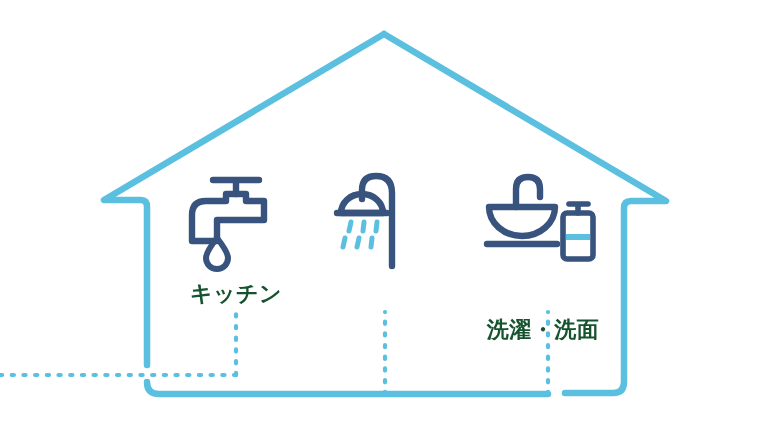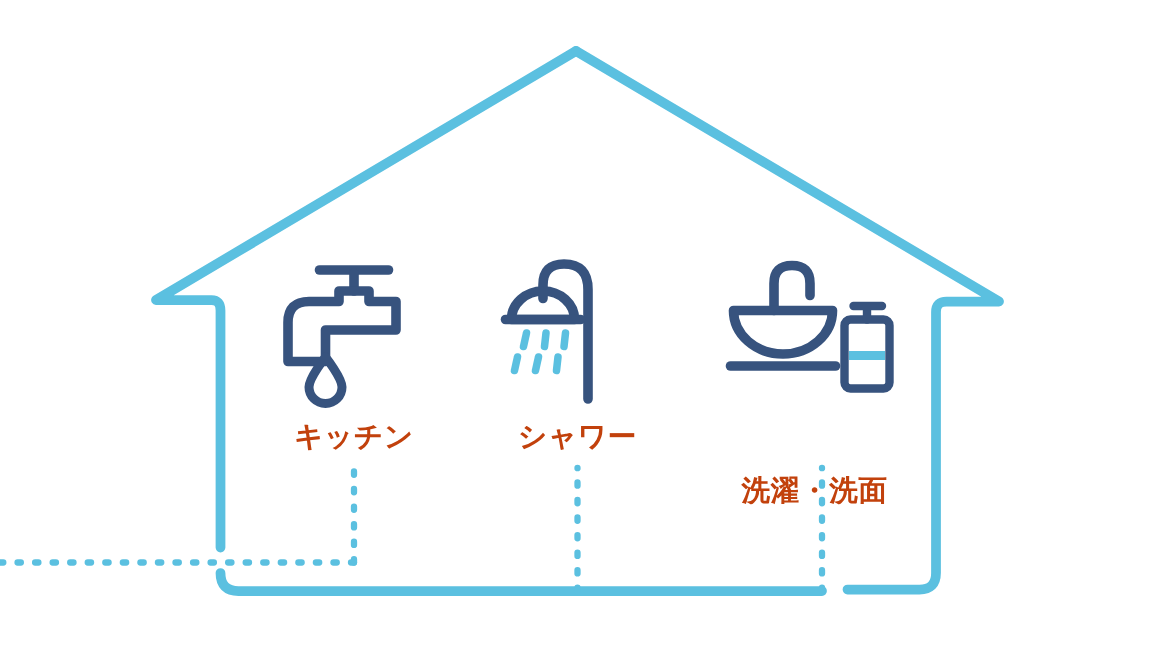--- a/index.html
+++ b/index.html
@@ -15,26 +15,26 @@
     background:#ffffff;
   }
   #house-svg { position:absolute; left:0; top:0; width:768px; height:432px; }
   .fixture-labels {
     position:absolute; left:0; top:0; width:768px; height:432px;
     pointer-events:none;
   }
   .fixture-label {
     position:absolute;
     transform:translateX(-50%);
-    font-family:Liberation Mono, monospace;
-    font-size:19px;
+    font-family:Liberation Sans, sans-serif;
+    font-size:22px;
     font-weight:600;
     letter-spacing:0.5px;
     white-space:nowrap;
-    color:#c2410c;
+    color:#14532d;
     line-height:1;
   }
 </style>
 </head>
 <body>
 
 <div id="stage">
 
   <svg id="house-svg" viewBox="0 0 768 432">
 
@@ -147,17 +147,16 @@
 
       <line x1="578" y1="205" x2="578" y2="213" stroke="#37537e" stroke-width="5.6" stroke-linecap="round"></line>
 
       <line x1="569" y1="204" x2="588" y2="204" stroke="#37537e" stroke-width="5.6" stroke-linecap="round"></line>
     </g>
 
   </svg>
 
   <div class="fixture-labels">
     <div class="fixture-label" style="left:236px; top:283px;">キッチン</div>
-    <div class="fixture-label" style="left:385px; top:283px;">シャワー</div>
     <div class="fixture-label" style="left:543px; top:283px;margin-top:36px;">洗濯・洗面</div>
   </div>
 
 </div>
 
 </body></html>

